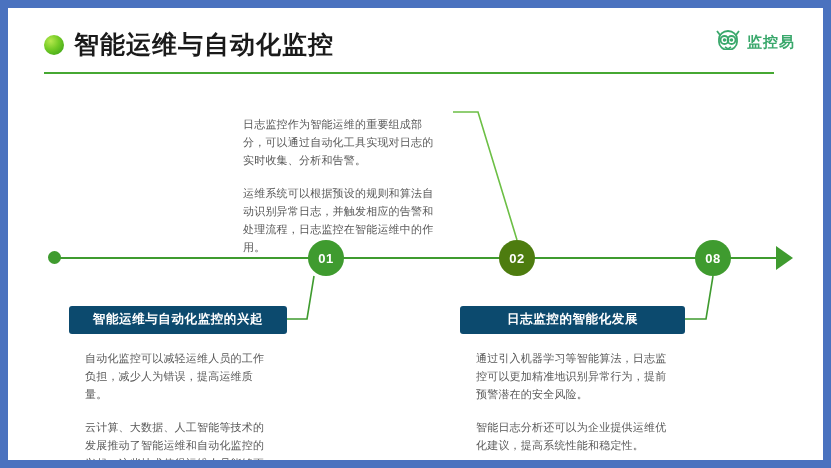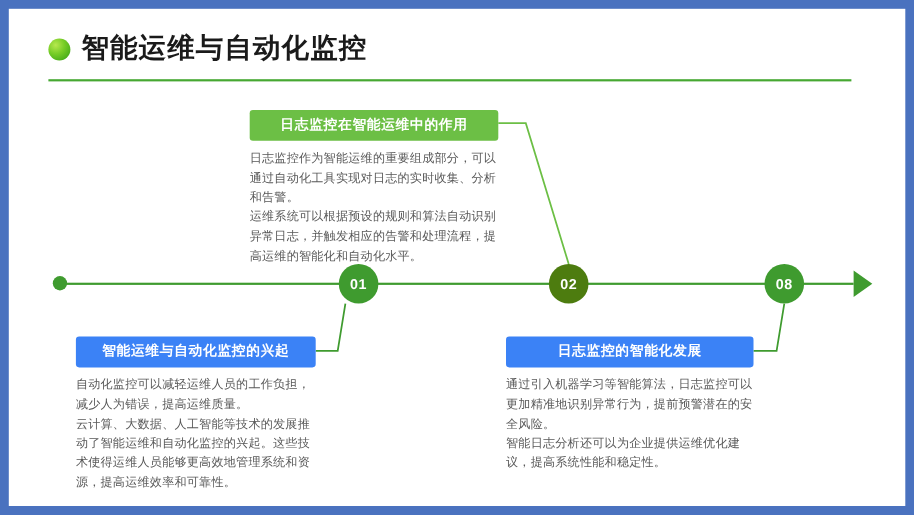--- a/index.html
+++ b/index.html
@@ -55,43 +55,57 @@
 
   
   #links{position:absolute;left:0;top:0;width:815px;height:452px;pointer-events:none;}
 
   
   .card{position:absolute;}
   .card-head{
     color:#ffffff;font-size:12.5px;font-weight:bold;letter-spacing:.6px;
     text-align:center;padding:5px 0 6px;border-radius:3px;
   }
-  .head-dark{background:#3b82f6;}
+  .head-dark{background:#0c4a6e;}
   .head-light{background:#6cbf45;}
   .card-body{
     margin-top:8px;color:#595959;font-size:11px;line-height:1.62;
     letter-spacing:.2px;
   }
-  .card-body p{margin:0;}
+  .card-body p{margin:16px;}
 
   #card1{left:219px;top:92px;width:226px;}
   #card2{left:61px;top:298px;width:218px;}
   #card3{left:452px;top:298px;width:225px;}
 </style>
 </head>
 <body>
 
 <div id="slide">
 
   <div class="title-row">
     <span class="bullet"></span>
     <span class="slide-title">智能运维与自动化监控</span>
   </div>
   <div class="title-underline"></div>
 
+  <div class="brand">
+    <span>
+      <svg width="26" height="20" viewBox="0 0 26 20">
+        <path d="M4 9 A9 8 0 0 1 22 9 L22 12 A9 8 0 0 1 4 12 Z" fill="none" stroke="#3aa86c" stroke-width="1.8"></path>
+        <path d="M5 5 L2 1 M21 5 L24 1" stroke="#3aa86c" stroke-width="1.8" fill="none"></path>
+        <circle cx="9.5" cy="10" r="4" fill="none" stroke="#3aa86c" stroke-width="1.8"></circle>
+        <circle cx="16.5" cy="10" r="4" fill="none" stroke="#3aa86c" stroke-width="1.8"></circle>
+        <circle cx="9.5" cy="10" r="1.7" fill="#3aa86c"></circle>
+        <circle cx="16.5" cy="10" r="1.7" fill="#3aa86c"></circle>
+        <path d="M10 17 L13 19 L16 17" fill="none" stroke="#3aa86c" stroke-width="1.6"></path>
+      </svg>
+    </span>
+    <span class="brand-name">监控易</span>
+  </div>
 
   <svg id="links">
 
     <path d="M445 104 L470 104 L509 232" fill="none" stroke="#6cbf45" stroke-width="1.6"></path>
 
     <path d="M279 311 L299 311 L306 268" fill="none" stroke="#3f9b2f" stroke-width="1.6"></path>
 
     <path d="M677 311 L698 311 L705 268" fill="none" stroke="#3f9b2f" stroke-width="1.6"></path>
   </svg>
 
@@ -103,24 +117,23 @@
     <span>01</span>
   </div>
   <div class="node light" id="node2">
     <span>02</span>
   </div>
   <div class="node" id="node3">
     <span>08</span>
   </div>
 
   <div class="card" id="card1">
-    <div class="card-head head-light">日志监控在智能运维中的作用</div>
     <div class="card-body">
       <p>日志监控作为智能运维的重要组成部分，可以通过自动化工具实现对日志的实时收集、分析和告警。</p>
-      <p>运维系统可以根据预设的规则和算法自动识别异常日志，并触发相应的告警和处理流程，提高运维的智能化和自动化水平。</p>
+      <p>运维系统可以根据预设的规则和算法自动识别异常日志，并触发相应的告警和处理流程，日志监控在智能运维中的作用。</p>
     </div>
   </div>
 
   <div class="card" id="card2">
     <div class="card-head head-dark">智能运维与自动化监控的兴起</div>
     <div class="card-body">
       <p>自动化监控可以减轻运维人员的工作负担，减少人为错误，提高运维质量。</p>
       <p>云计算、大数据、人工智能等技术的发展推动了智能运维和自动化监控的兴起。这些技术使得运维人员能够更高效地管理系统和资源，提高运维效率和可靠性。</p>
     </div>
   </div>

